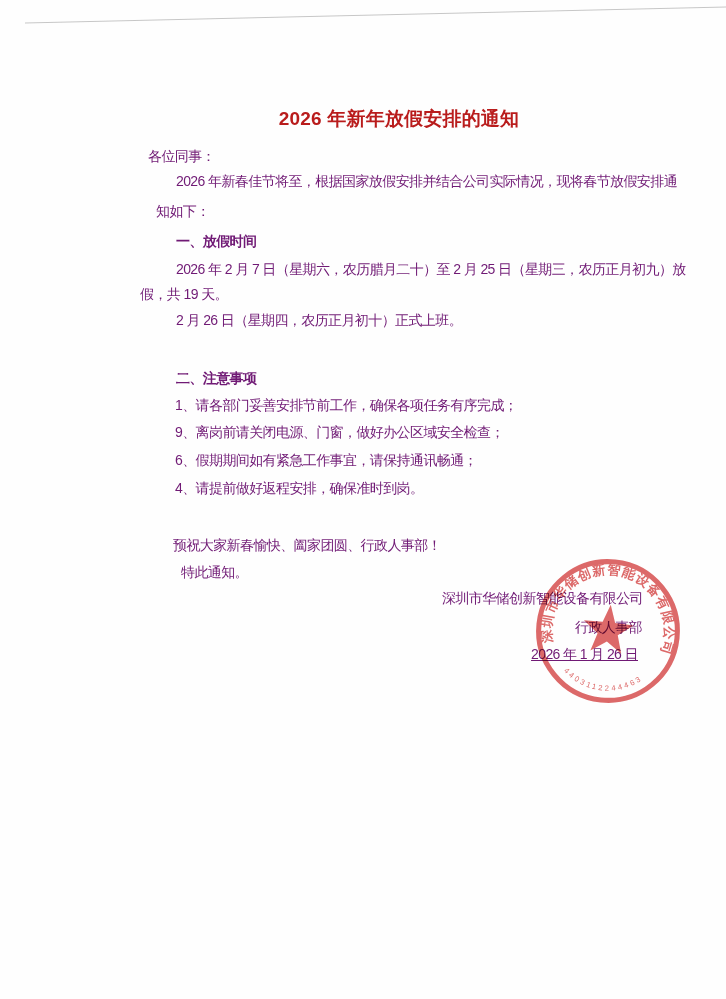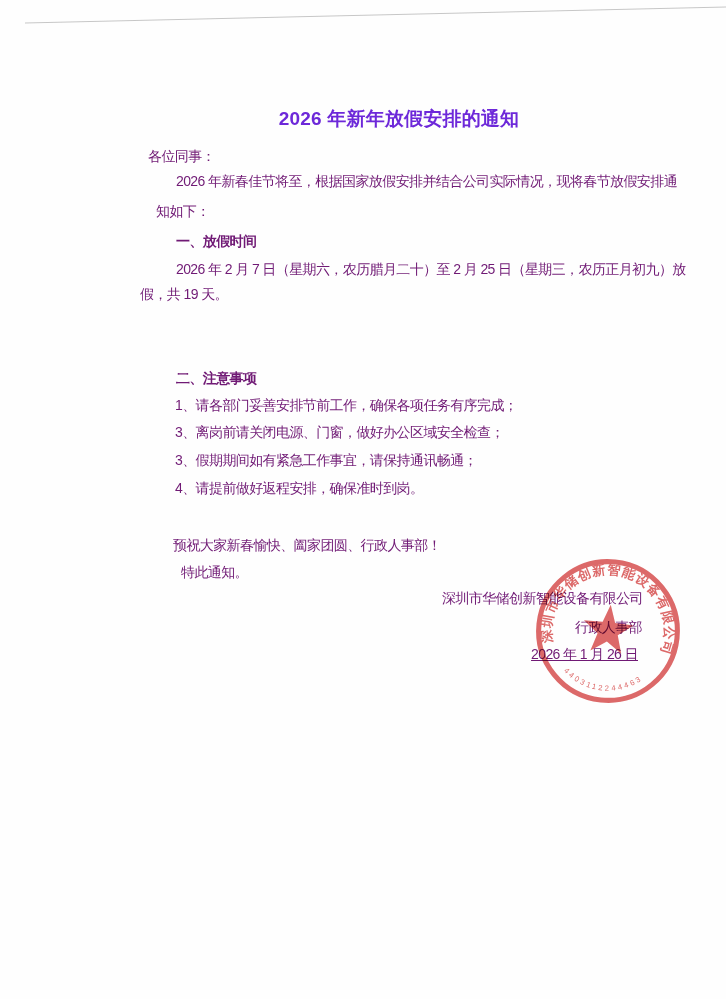--- a/index.html
+++ b/index.html
@@ -19,21 +19,21 @@
     white-space:nowrap;
     color:#701a75;
   }
   .bold{font-weight:700;}
   .title{
     position:absolute;
     left:149px;top:106px;width:500px;
     text-align:center;
     font-size:19px;font-weight:700;
     letter-spacing:0.2px;
-    color:#6d28d9;
+    color:#b91c1c;
     white-space:nowrap;
   }
   .right-align{right:82px;left:auto;}
   .scan-line{position:absolute;left:0;top:0;}
   .seal{
     position:absolute;
     left:527px;top:550px;
     width:162px;height:162px;
     mix-blend-mode:multiply;
     opacity:0.82;
@@ -55,25 +55,26 @@
   <div class="title">2026 年新年放假安排的通知</div>
 
   <div class="line" style="left:148px;top:148px;">各位同事：</div>
 
   <div class="line" style="left:176px;top:173px;">2026 年新春佳节将至，根据国家放假安排并结合公司实际情况，现将春节放假安排通</div>
   <div class="line" style="left:156px;top:203px;">知如下：</div>
 
   <div class="line bold" style="left:176px;top:233px;">一、放假时间</div>
   <div class="line" style="left:176px;top:261px;">2026 年 2 月 7 日（星期六，农历腊月二十）至 2 月 25 日（星期三，农历正月初九）放</div>
   <div class="line" style="left:140px;top:286px;">假，共 19 天。</div>
+  <div class="line" style="left:176px;top:312px;">2 月 26 日（星期四，农历正月初十）正式上班。</div>
 
   <div class="line bold" style="left:176px;top:370px;">二、注意事项</div>
   <div class="line" style="left:175px;top:397px;">1、请各部门妥善安排节前工作，确保各项任务有序完成；</div>
-  <div class="line" style="left:175px;top:424px;">3、离岗前请关闭电源、门窗，做好办公区域安全检查；</div>
-  <div class="line" style="left:175px;top:452px;">3、假期期间如有紧急工作事宜，请保持通讯畅通；</div>
+  <div class="line" style="left:175px;top:424px;">9、离岗前请关闭电源、门窗，做好办公区域安全检查；</div>
+  <div class="line" style="left:175px;top:452px;">6、假期期间如有紧急工作事宜，请保持通讯畅通；</div>
   <div class="line" style="left:175px;top:480px;">4、请提前做好返程安排，确保准时到岗。</div>
 
   <div class="line" style="left:173px;top:537px;">预祝大家新春愉快、阖家团圆、行政人事部！</div>
   <div class="line" style="left:173px;top:564px;padding-left:8px;">特此通知。</div>
 
   <div class="line right-align" style="top:590px;right:83px;">深圳市华储创新智能设备有限公司</div>
   <div class="line right-align" style="top:619px;right:84px;">行政人事部</div>
   <div class="line right-align" style="top:646px;right:88px;text-decoration:underline;">2026 年 1 月 26 日</div>
 
   <svg class="seal" viewBox="-80 -80 160 160" width="162" height="162">

